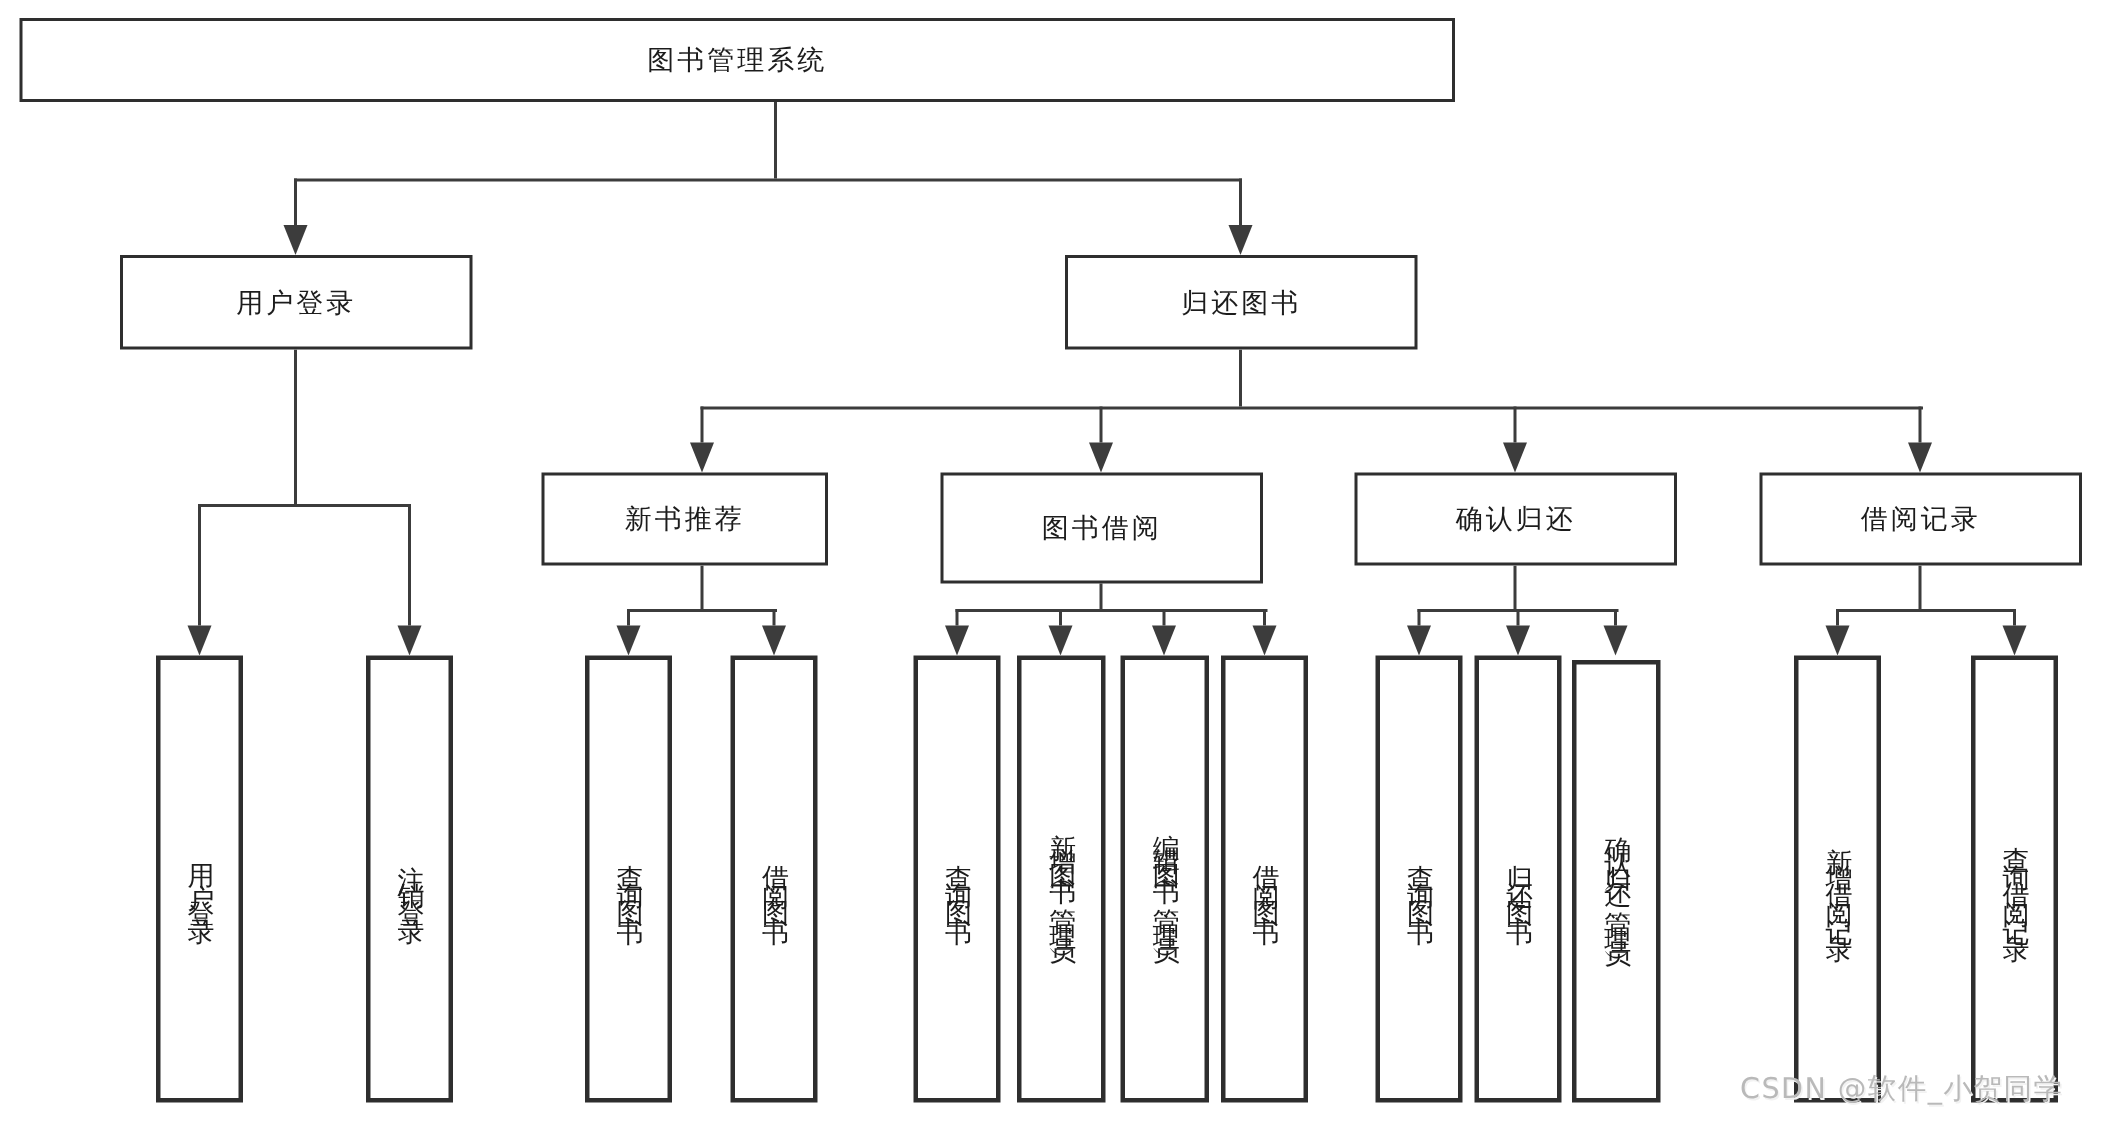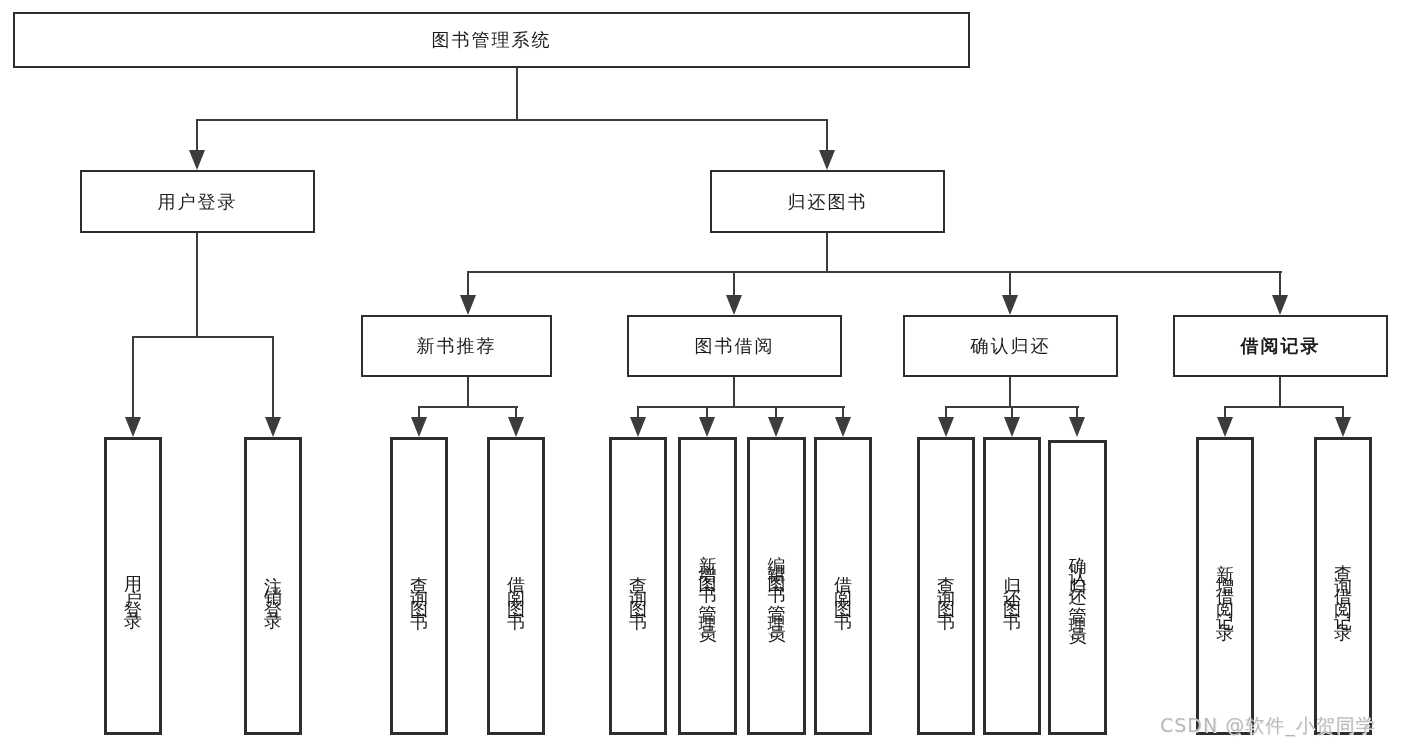--- a/index.html
+++ b/index.html
@@ -55,27 +55,27 @@
   <div class="v" style="left:733px;top:271px;height:24px;"></div>
   <div class="arr" style="left:726px;top:295px;"></div>
   <div class="v" style="left:1009px;top:271px;height:24px;"></div>
   <div class="arr" style="left:1002px;top:295px;"></div>
   <div class="v" style="left:1279px;top:271px;height:24px;"></div>
   <div class="arr" style="left:1272px;top:295px;"></div>
 
   <div class="box" style="left:361px;top:315px;width:191px;height:62px;">
     <span>新书推荐</span>
   </div>
-  <div class="box" style="left:627px;top:315px;width:215px;height:62px;">
+  <div class="box" style="left:627px;top:315px;width:215px;height:74px;">
     <span>图书借阅</span>
   </div>
   <div class="box" style="left:903px;top:315px;width:215px;height:62px;">
     <span>确认归还</span>
   </div>
-  <div class="box" style="left:1173px;top:315px;width:215px;height:62px;font-weight:bold;">
+  <div class="box" style="left:1173px;top:315px;width:215px;height:62px;">
     <span>借阅记录</span>
   </div>
 
   <div class="v" style="left:467px;top:377px;height:29px;"></div>
   <div class="h" style="left:418px;top:406px;width:100px;"></div>
   <div class="v" style="left:418px;top:406px;height:11px;"></div>
   <div class="arr" style="left:411px;top:417px;"></div>
   <div class="v" style="left:515px;top:406px;height:11px;"></div>
   <div class="arr" style="left:508px;top:417px;"></div>
 

